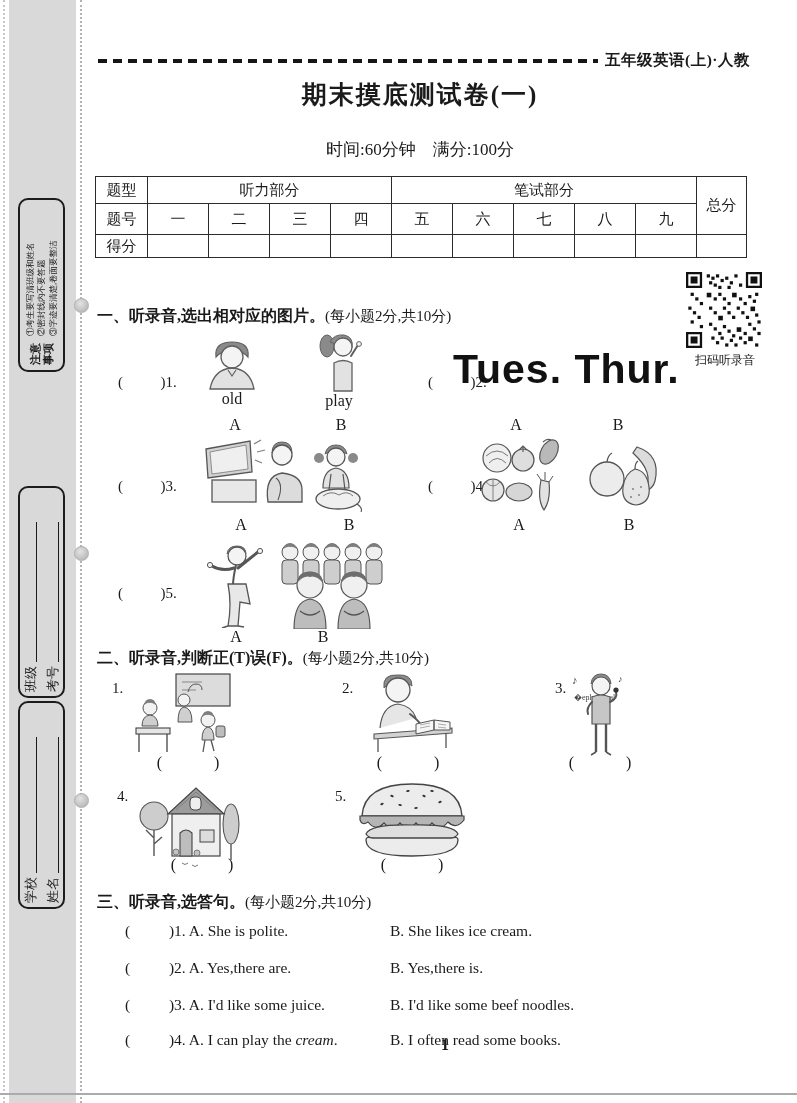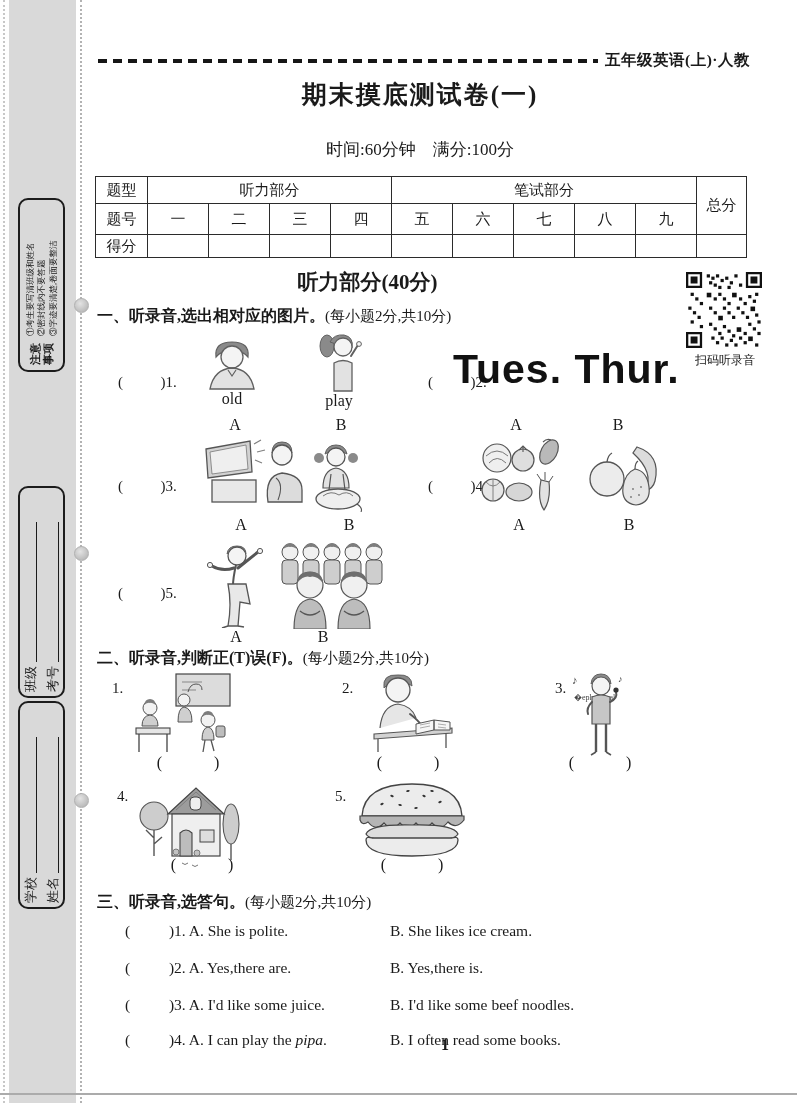--- a/index.html
+++ b/index.html
@@ -151,21 +151,20 @@
       <td></td>
       <td></td>
       <td></td>
       <td></td>
       <td></td>
       <td></td>
     </tr>
   </tbody>
     </table>
 
-  <div class="listen-title">听力部分(40分)</div>
   <div class="qr">
     <svg width="76" height="76" viewBox="0 0 33 33">
       <rect x="0" y="0" width="33" height="33" fill="#fff"></rect>
       <g fill="#111">
         <path d="M0 0h7v7h-7z M1 1h5v5h-5z M2 2h3v3h-3z" fill-rule="evenodd"></path>
         <path d="M26 0h7v7h-7z M27 1h5v5h-5z M28 2h3v3h-3z" fill-rule="evenodd"></path>
         <path d="M0 26h7v7h-7z M1 27h5v5h-5z M2 28h3v3h-3z" fill-rule="evenodd"></path>
         <rect x="9" y="1" width="1.4" height="1.4"></rect>
           <rect x="11" y="2" width="1.4" height="1.4"></rect>
         <rect x="13" y="1" width="1.4" height="1.4"></rect>
@@ -487,20 +486,20 @@
   </div>
   <div class="q3-row" style="top:959px;">
     <span class="q3-left"><span>(          )</span><span>2.</span> <span>A. Yes,there are.</span></span>
     <span class="q3-right">B. Yes,there is.</span>
   </div>
   <div class="q3-row" style="top:996px;">
     <span class="q3-left"><span>(          )</span><span>3.</span> <span>A. I'd like some juice.</span></span>
     <span class="q3-right">B. I'd like some beef noodles.</span>
   </div>
   <div class="q3-row" style="top:1031px;">
-    <span class="q3-left"><span>(          )</span><span>4.</span> <span><span>A. I can play the </span><span class="it">pipa</span><span>.</span></span></span>
+    <span class="q3-left"><span>(          )</span><span>4.</span> <span><span>A. I can play the </span><span class="it">cream</span><span>.</span></span></span>
     <span class="q3-right">B. I often read some books.</span>
   </div>
 
   <div class="page-num">1</div>
   <div class="bottom-line"></div>
 
 </div>
 
 </body></html>

